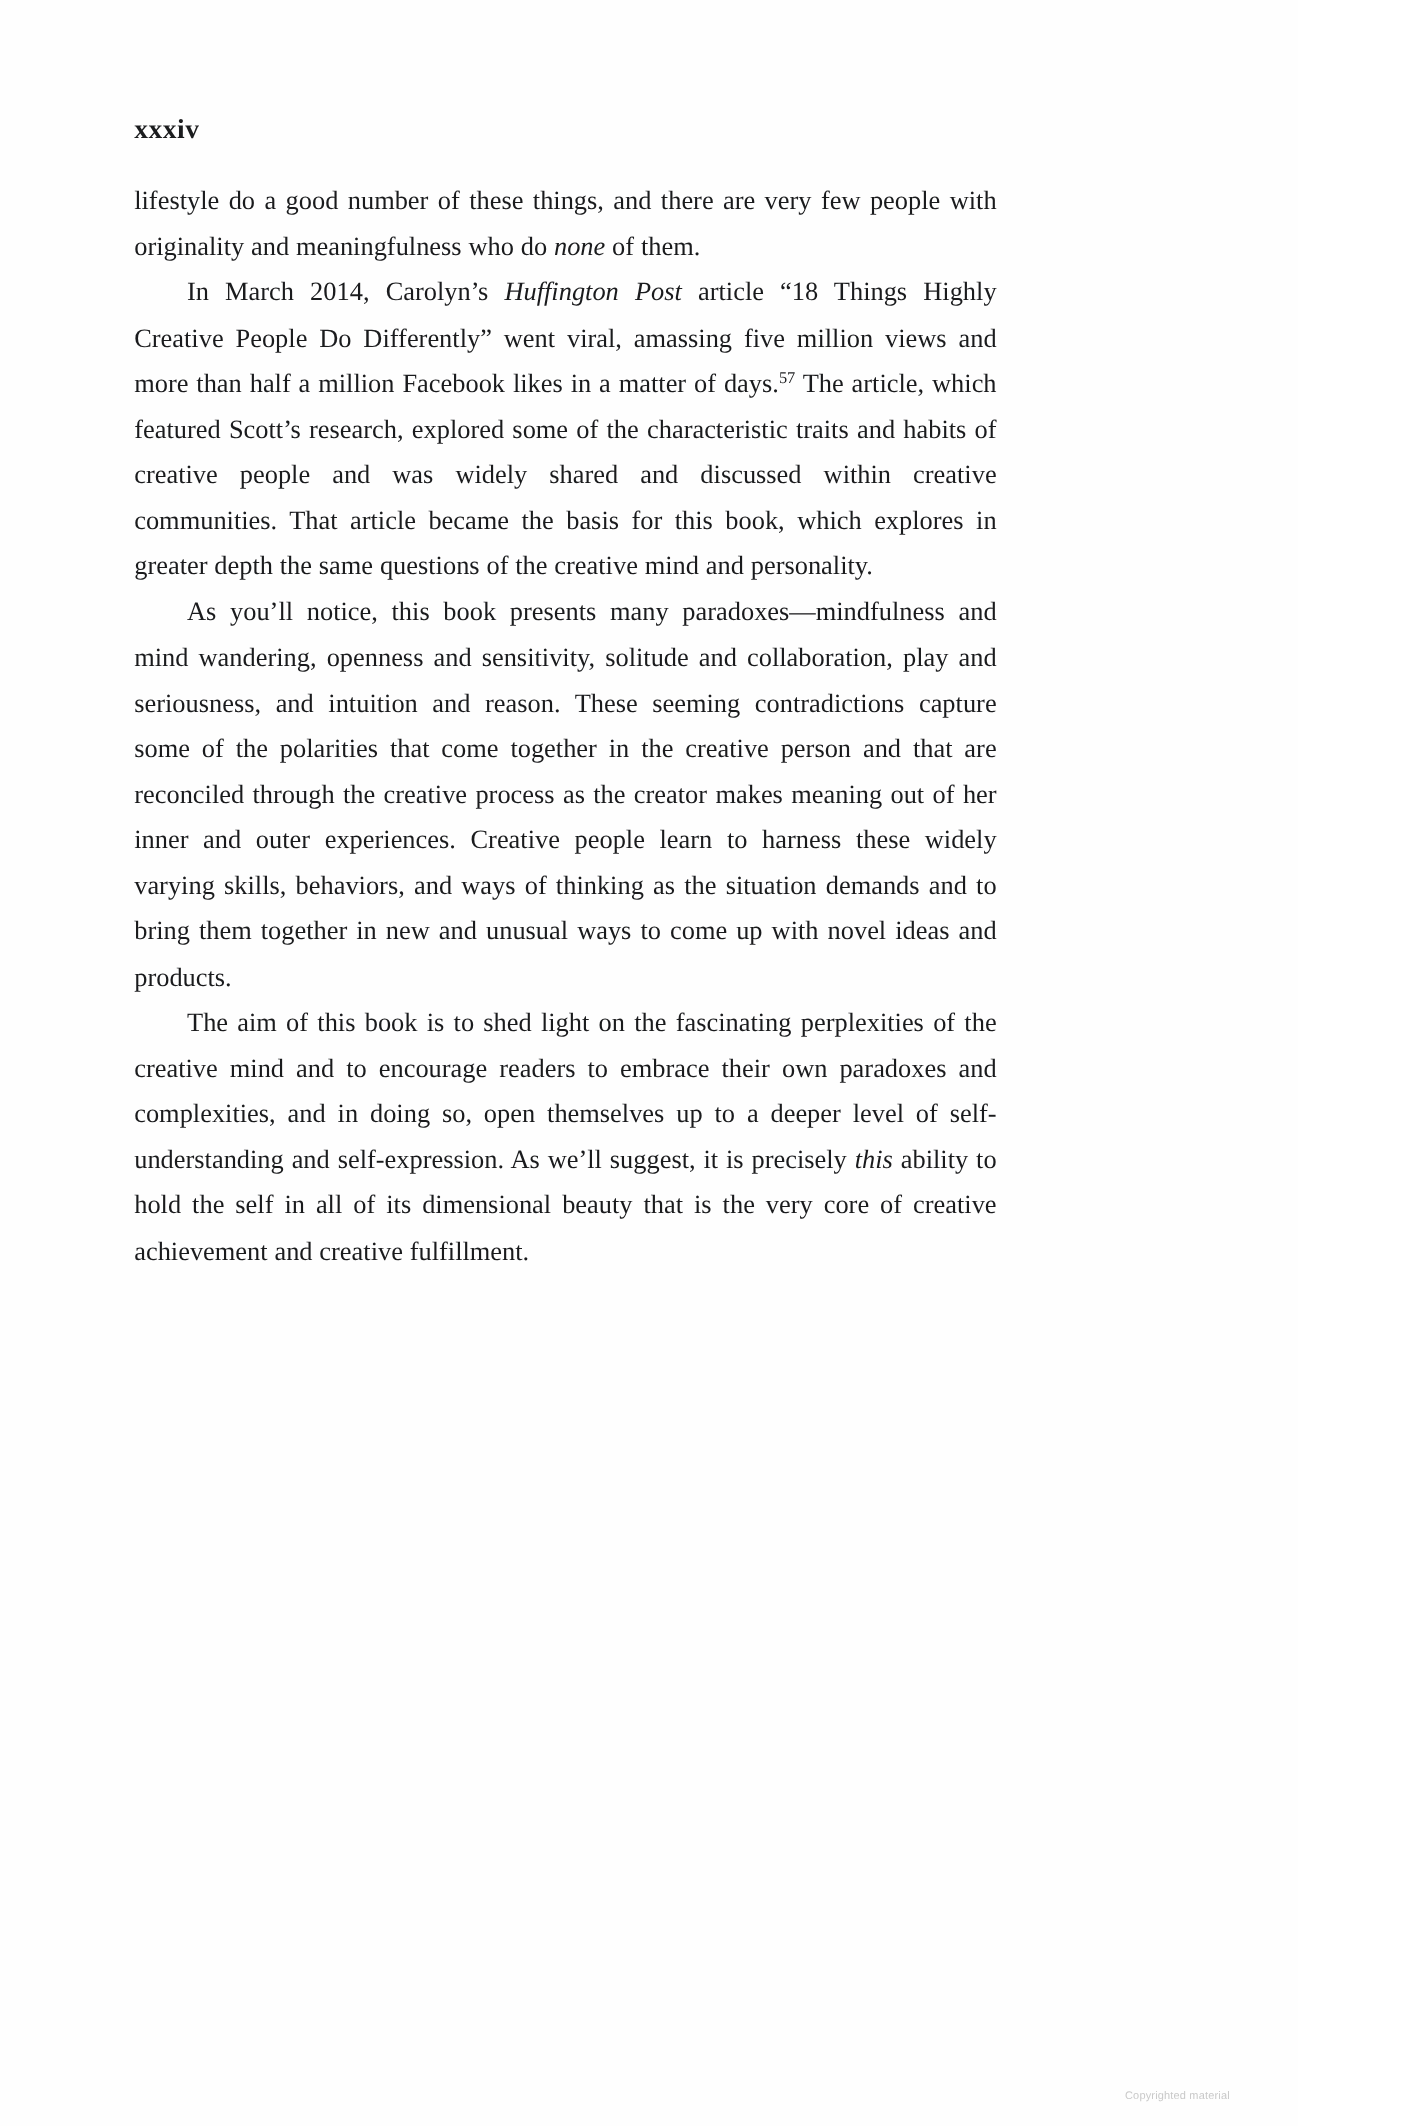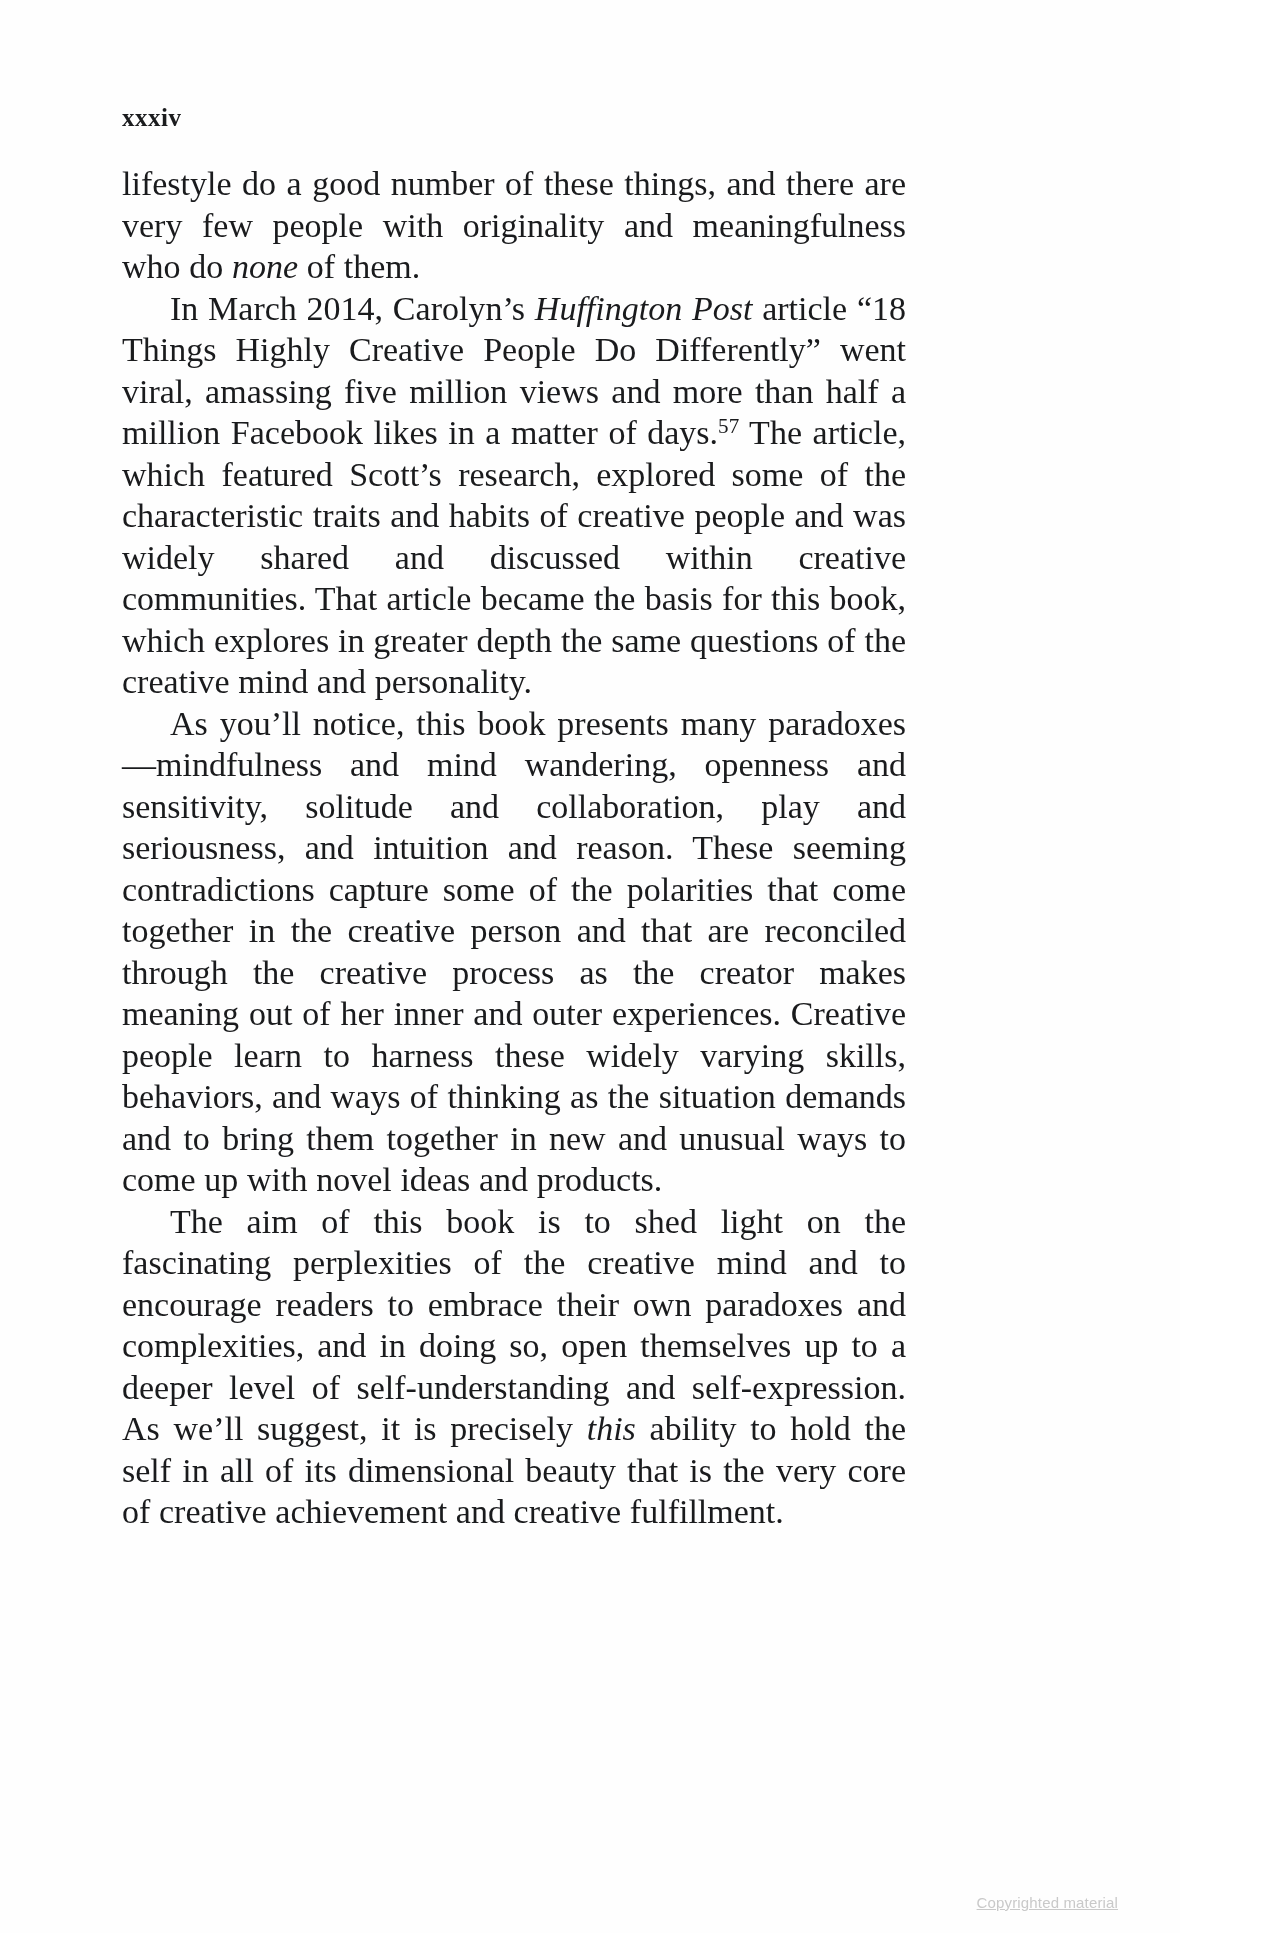--- a/index.html
+++ b/index.html
@@ -58,21 +58,21 @@
 
   
   .textblock {
     position: absolute;
     left: 122px;
     top: 163px;
     width: 784px;
   }
   p.para {
     margin: 0;
-    font-size: 34px;
+    font-size: 24px;
     line-height: 41.5px;
     text-align: justify;
     text-justify: inter-word;
     color: #1a1b1d;
     hyphens: manual;
     -webkit-hyphens: manual;
     word-spacing: 0.2px;
   }
   p.para.indent {
     text-indent: 48px;
@@ -86,25 +86,24 @@
     line-height: 0;
     font-family: Liberation Serif, serif;
   }
 
   
   .copyright {
     position: absolute;
     right: 62px;
     bottom: 22px;
     font-family: "Liberation Sans", "DejaVu Sans", sans-serif;
-    font-size: 15px;
+    font-size: 10px;
     color: #c9c9c9;
     letter-spacing: 0.15px;
     white-space: nowrap;
-    text-decoration: underline;
   }
 </style>
 </head>
 <body>
 
 <div class="page">
 
   <div class="running-head">
     <span class="folio">xxxiv</span>
   </div>

